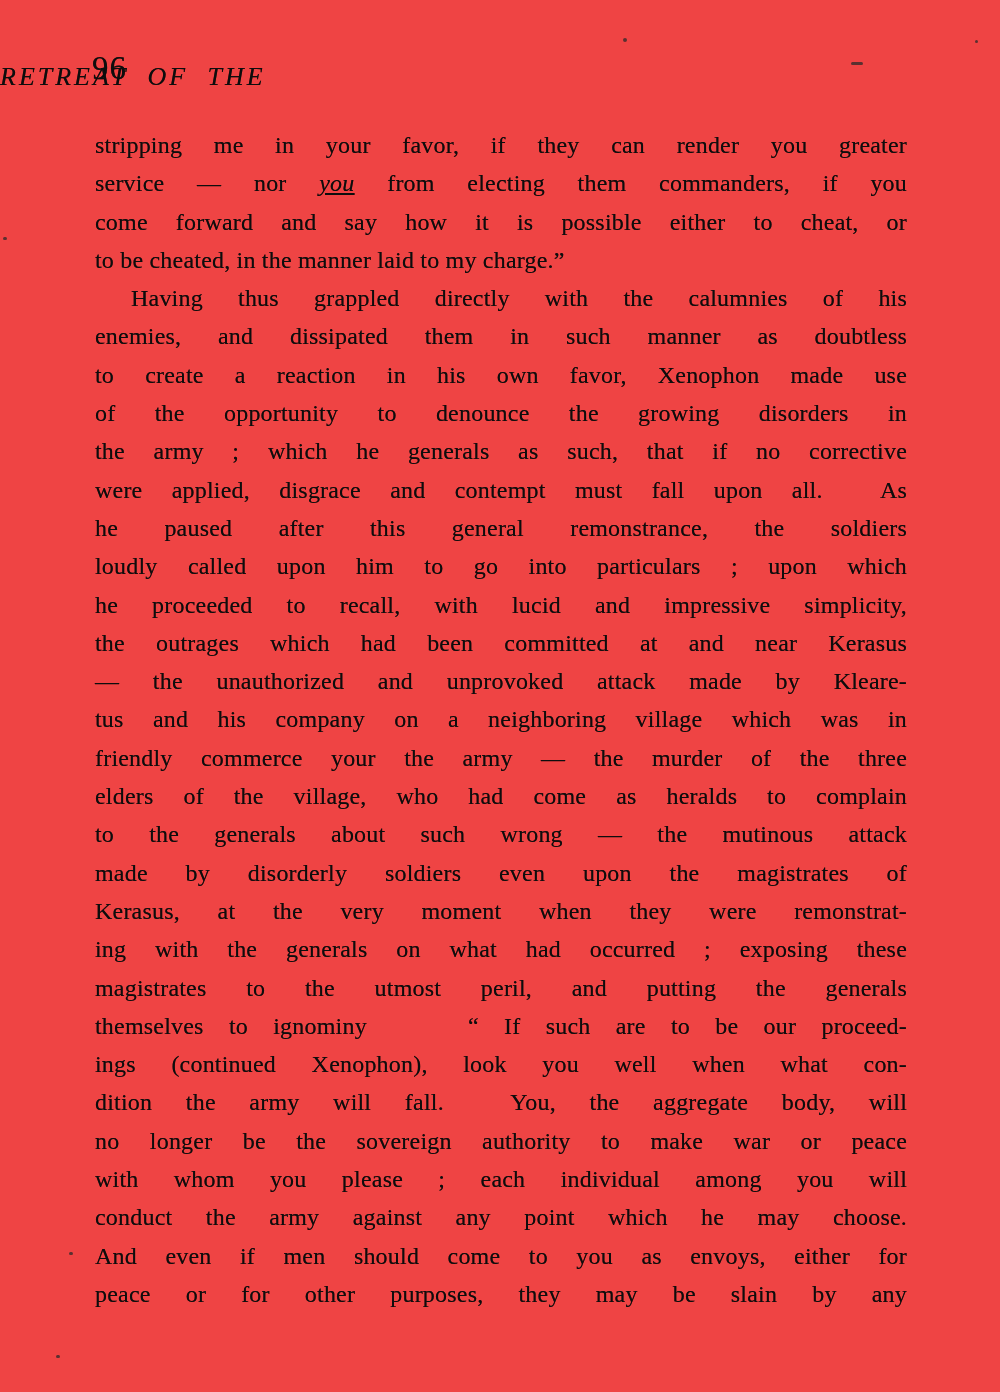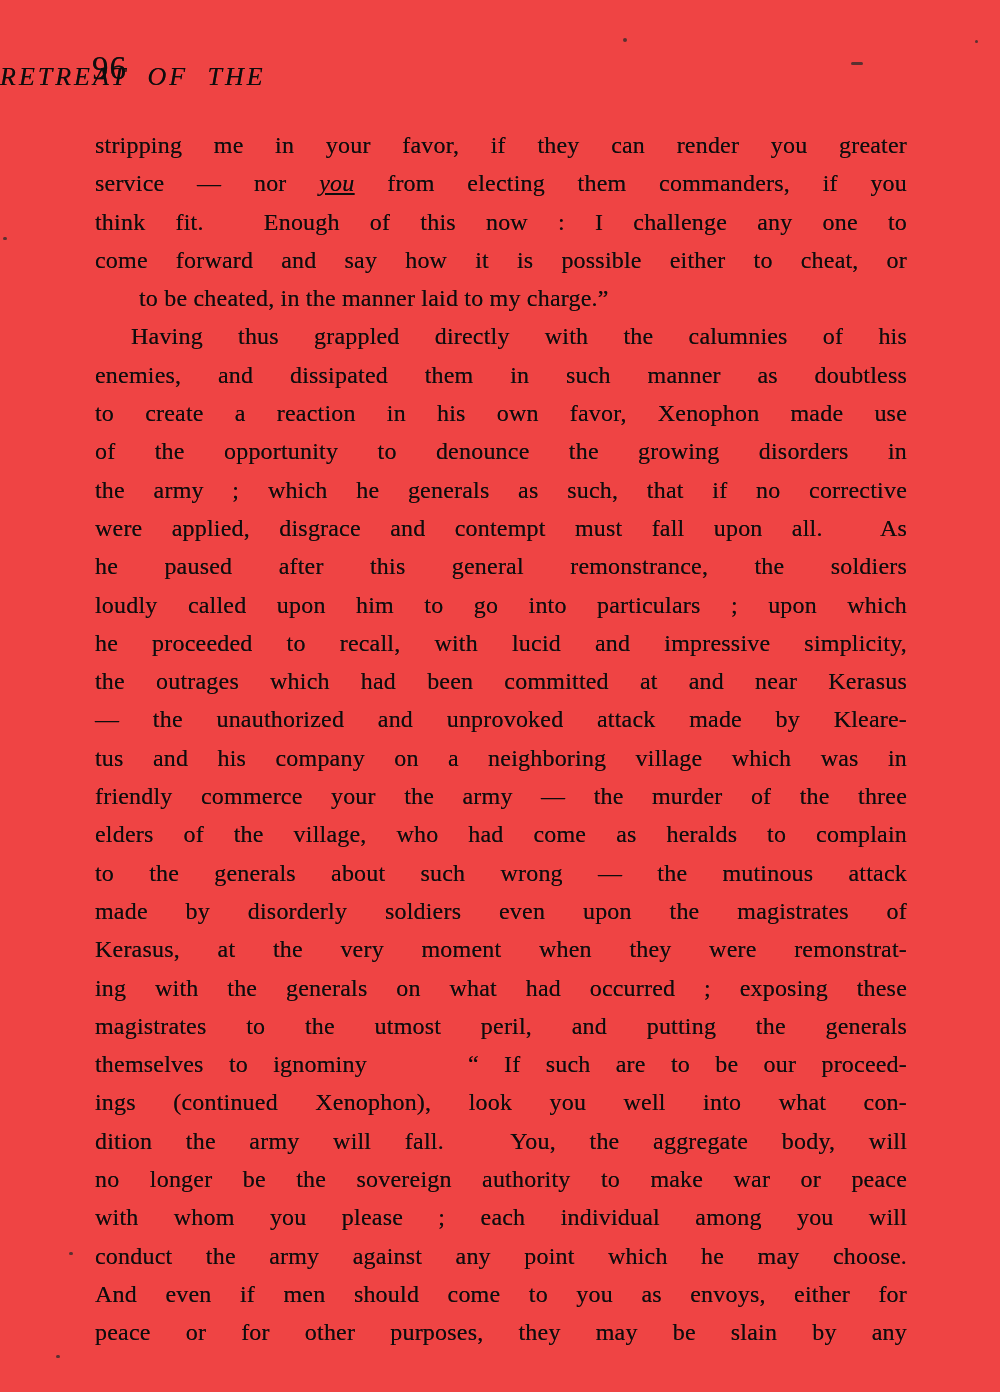--- a/index.html
+++ b/index.html
@@ -46,21 +46,20 @@
     letter-spacing: 0.2px;
     text-shadow: 0 0 0.6px rgba(0,0,0,0.55);
   }
   .body-text .line {
     text-align: justify;
     text-align-last: justify;
     white-space: normal;
   }
   .body-text .line.par-end {
     text-align-last: left;
-    margin-left: 44px;
   }
   .body-text .line.indent {
     text-indent: 36px;
   }
   .it {
     font-style: italic;
     text-decoration: underline;
   }
   .artifact {
     position: absolute;
@@ -71,21 +70,20 @@
 </style>
 </head>
 <body>
 
 <div class="page">
   <div class="page-number">96</div>
   <div class="running-header">RETREAT OF THE</div>
   <div class="body-text">
       <div class="line"><span>stripping me in your favor, if they can render you greater</span></div>
       <div class="line"><span>service — nor </span><span class="it">you</span><span> from electing them commanders, if you</span></div>
-      <div class="line"><span>think fit.&nbsp; Enough of this now : I challenge any one to</span></div>
       <div class="line"><span>come forward and say how it is possible either to cheat, or</span></div>
       <div class="line par-end"><span>to be cheated, in the manner laid to my charge.”</span></div>
       <div class="line indent"><span>Having thus grappled directly with the calumnies of his</span></div>
       <div class="line"><span>enemies, and dissipated them in such manner as doubtless</span></div>
       <div class="line"><span>to create a reaction in his own favor, Xenophon made use</span></div>
       <div class="line"><span>of the opportunity to denounce the growing disorders in</span></div>
       <div class="line"><span>the army ; which he generals as such, that if no corrective</span></div>
       <div class="line"><span>were applied, disgrace and contempt must fall upon all.&nbsp; As</span></div>
       <div class="line"><span>he paused after this general remonstrance, the soldiers</span></div>
       <div class="line"><span>loudly called upon him to go into particulars ; upon which</span></div>
@@ -94,21 +92,21 @@
       <div class="line"><span>— the unauthorized and unprovoked attack made by Kleare-</span></div>
       <div class="line"><span>tus and his company on a neighboring village which was in</span></div>
       <div class="line"><span>friendly commerce your the army — the murder of the three</span></div>
       <div class="line"><span>elders of the village, who had come as heralds to complain</span></div>
       <div class="line"><span>to the generals about such wrong — the mutinous attack</span></div>
       <div class="line"><span>made by disorderly soldiers even upon the magistrates of</span></div>
       <div class="line"><span>Kerasus, at the very moment when they were remonstrat-</span></div>
       <div class="line"><span>ing with the generals on what had occurred ; exposing these</span></div>
       <div class="line"><span>magistrates to the utmost peril, and putting the generals</span></div>
       <div class="line"><span>themselves to ignominy&nbsp;&nbsp;&nbsp; “ If such are to be our proceed-</span></div>
-      <div class="line"><span>ings (continued Xenophon), look you well into what con-</span></div>
+      <div class="line"><span>ings (continued Xenophon), look you well when what con-</span></div>
       <div class="line"><span>dition the army will fall.&nbsp; You, the aggregate body, will</span></div>
       <div class="line"><span>no longer be the sovereign authority to make war or peace</span></div>
       <div class="line"><span>with whom you please ; each individual among you will</span></div>
       <div class="line"><span>conduct the army against any point which he may choose.</span></div>
       <div class="line"><span>And even if men should come to you as envoys, either for</span></div>
       <div class="line"><span>peace or for other purposes, they may be slain by any</span></div>
     </div>
   <div>
       <div class="artifact" style="left: 623px; top: 38px; width: 4px; height: 4px;"></div>
       <div class="artifact" style="left: 851px; top: 62px; width: 12px; height: 3px;"></div>

